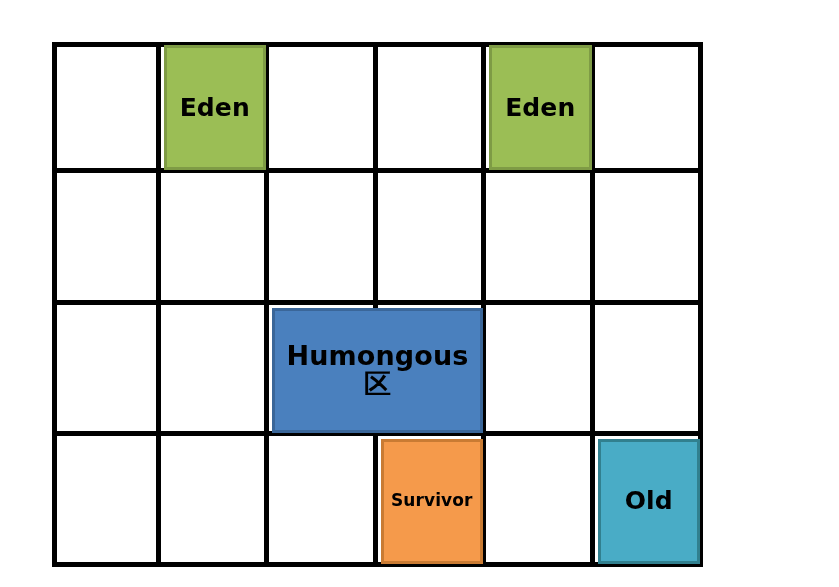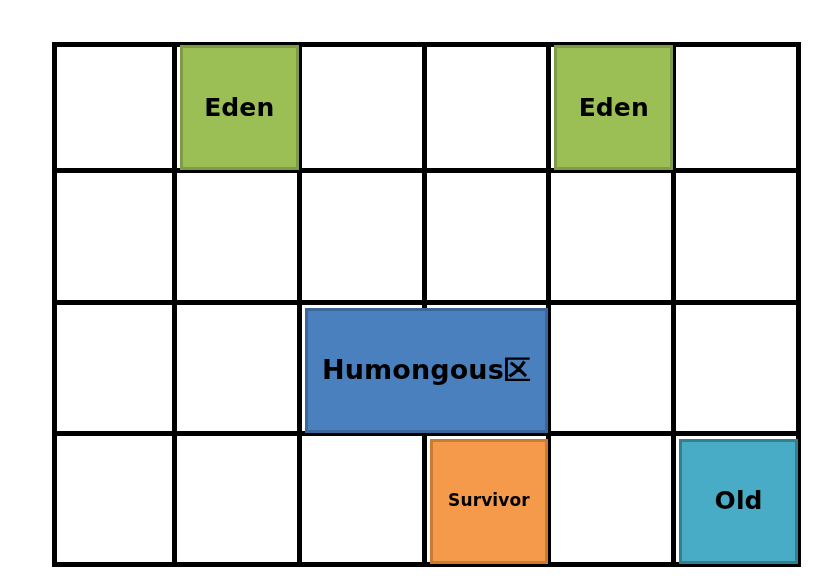--- a/index.html
+++ b/index.html
@@ -13,21 +13,21 @@
     position: relative;
     overflow: hidden;
     font-family: "DejaVu Sans", "Liberation Sans", sans-serif;
   }
 
   
   #grid-canvas {
     position: absolute;
     left: 52px;
     top: 42px;
-    width: 749px;
+    width: 651px;
     height: 525px;
   }
 
   
   .grid-lines {
     position: absolute;
     inset: 0;
     display: grid;
     grid-template-columns: repeat(6, 1fr);
     grid-template-rows: repeat(4, 1fr);

